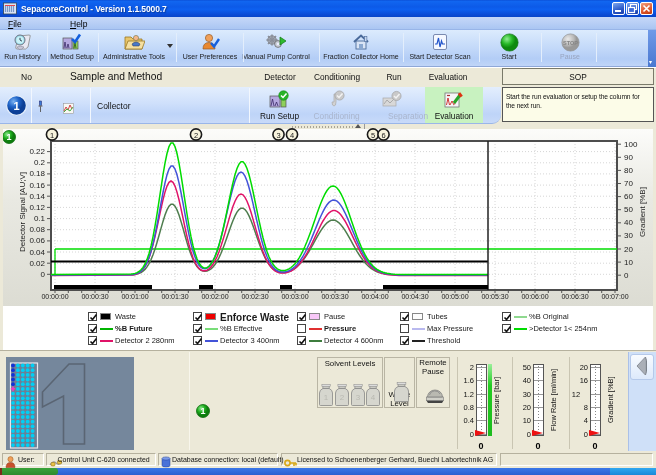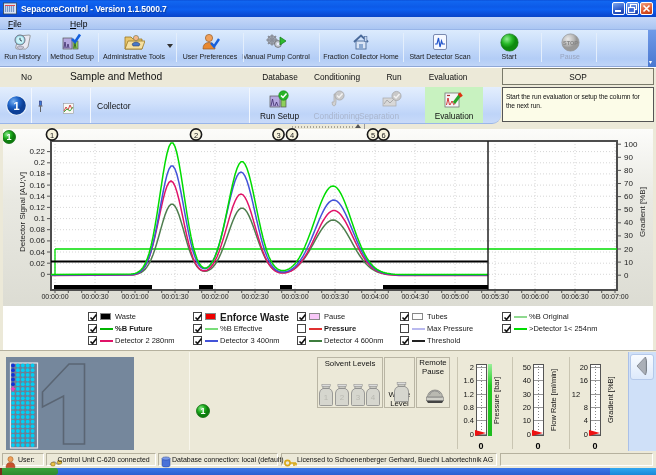--- a/index.html
+++ b/index.html
@@ -124,21 +124,21 @@
 <div style="position:absolute;left:242.5px;top:33px;width:1px;height:29px;background:#94b2e4;border-right:1px solid #e3eefc;"></div>
 <div style="position:absolute;left:319px;top:33px;width:1px;height:29px;background:#94b2e4;border-right:1px solid #e3eefc;"></div>
 <div style="position:absolute;left:403px;top:33px;width:1px;height:29px;background:#94b2e4;border-right:1px solid #e3eefc;"></div>
 <div style="position:absolute;left:479px;top:33px;width:1px;height:29px;background:#94b2e4;border-right:1px solid #e3eefc;"></div>
 <div style="position:absolute;left:541px;top:33px;width:1px;height:29px;background:#94b2e4;border-right:1px solid #e3eefc;"></div>
 <div style="position:absolute;left:596px;top:33px;width:1px;height:29px;background:#94b2e4;border-right:1px solid #e3eefc;"></div>
 
 <div class="abs" style="left:0;top:67px;width:656px;height:19px;background:#ece9d8;border-top:1px solid #fff;"></div>
 <div class="abs" style="left:21px;top:72px;font-size:8.5px;color:#111;">No</div>
 <div class="abs" style="left:70px;top:71px;font-size:10.3px;color:#111;">Sample and Method</div>
-<div class="abs" style="left:250px;top:72px;width:60px;text-align:center;font-size:8.3px;color:#111;">Database</div>
+<div class="abs" style="left:250px;top:72px;width:60px;text-align:center;font-size:8.3px;color:#111;">Detector</div>
 <div class="abs" style="left:307px;top:72px;width:60px;text-align:center;font-size:8.3px;color:#111;">Conditioning</div>
 <div class="abs" style="left:364px;top:72px;width:60px;text-align:center;font-size:8.3px;color:#111;">Run</div>
 <div class="abs" style="left:418px;top:72px;width:60px;text-align:center;font-size:8.3px;color:#111;">Evaluation</div>
 <div class="abs" style="left:502px;top:68px;width:152px;height:17px;background:#f1eedd;border:1px solid #7a7a6a;"></div>
 <div class="abs" style="left:502px;top:72px;width:152px;text-align:center;font-size:8.3px;color:#111;">SOP</div>
 
 <div class="abs" style="left:0;top:86px;width:656px;height:38px;background:#ece9d8;"></div>
 <div class="abs" style="left:0;top:87px;width:501px;height:37px;background:linear-gradient(180deg,#e3eefd 0%,#cfe0fb 45%,#bed4f8 75%,#c8daf9 100%);border-radius:0 0 9px 0;border-bottom:1px solid #9ab6e8;"></div>
 <div class="abs" style="left:425px;top:87px;width:58px;height:36px;background:#c8f2c0;"></div>
 <svg style="position:absolute;left:6px;top:95px" width="21" height="21">
@@ -176,21 +176,21 @@
       <circle cx="13.5" cy="5.5" r="4.6" fill="#c9c9c9" stroke="#9a9a9a" stroke-width="0.6"></circle>
       <path d="M11,5.5 L13,7.5 L16.5,3.5" stroke="#f2f2f2" stroke-width="1.5" fill="none"></path>
     </svg></div>
 <div style="position:absolute;left:296.7px;top:111px;width:80px;text-align:center;font-size:8.3px;color:#a9b5cd;">Conditioning</div>
 <div style="position:absolute;left:382.1px;top:90px;"><svg width="21" height="20" viewBox="0 0 21 20">
       <rect x="1" y="8" width="13" height="8" fill="#d8d8d8" stroke="#aaa" stroke-width="0.7"></rect>
       <path d="M2,14 L5,10 L8,13 L12,9" stroke="#aaa" stroke-width="1" fill="none"></path>
       <circle cx="14.5" cy="6" r="4.6" fill="#c9c9c9" stroke="#9a9a9a" stroke-width="0.6"></circle>
       <path d="M12,6 L14,8 L17.5,4" stroke="#f2f2f2" stroke-width="1.5" fill="none"></path>
     </svg></div>
-<div style="position:absolute;left:339px;top:111px;width:80px;text-align:center;font-size:8.3px;color:#a9b5cd;">Separation</div>
+<div style="position:absolute;left:368px;top:111px;width:80px;text-align:center;font-size:8.3px;color:#a9b5cd;">Separation</div>
 <div style="position:absolute;left:31px;top:88px;width:1px;height:35px;background:#aec6f0;border-right:1px solid #f2f7fe;"></div>
 <div style="position:absolute;left:90px;top:88px;width:1px;height:35px;background:#aec6f0;border-right:1px solid #f2f7fe;"></div>
 <div style="position:absolute;left:249px;top:88px;width:1px;height:35px;background:#aec6f0;border-right:1px solid #f2f7fe;"></div>
 <div class="abs" style="left:425px;top:111px;width:58px;text-align:center;font-size:8.3px;color:#111;">Evaluation</div>
 <div class="abs" style="left:444px;top:90px;"><svg width="21" height="20" viewBox="0 0 21 20">
       <rect x="1" y="3" width="14" height="14" fill="#f6f6f8" stroke="#777" stroke-width="0.8"></rect>
       <path d="M2.5,15 L4,8 L5.5,15 M6,15 L8,11 L10,15 L12,10" stroke="#cc2222" stroke-width="0.9" fill="none"></path>
       <path d="M3,5.5 L6,5.5" stroke="#a33" stroke-width="1.2"></path>
       <path d="M10,13 L16,5" stroke="#28a428" stroke-width="3" fill="none"></path>
       <path d="M15,3.2 L17.6,6.6" stroke="#dd3311" stroke-width="3" fill="none"></path>

